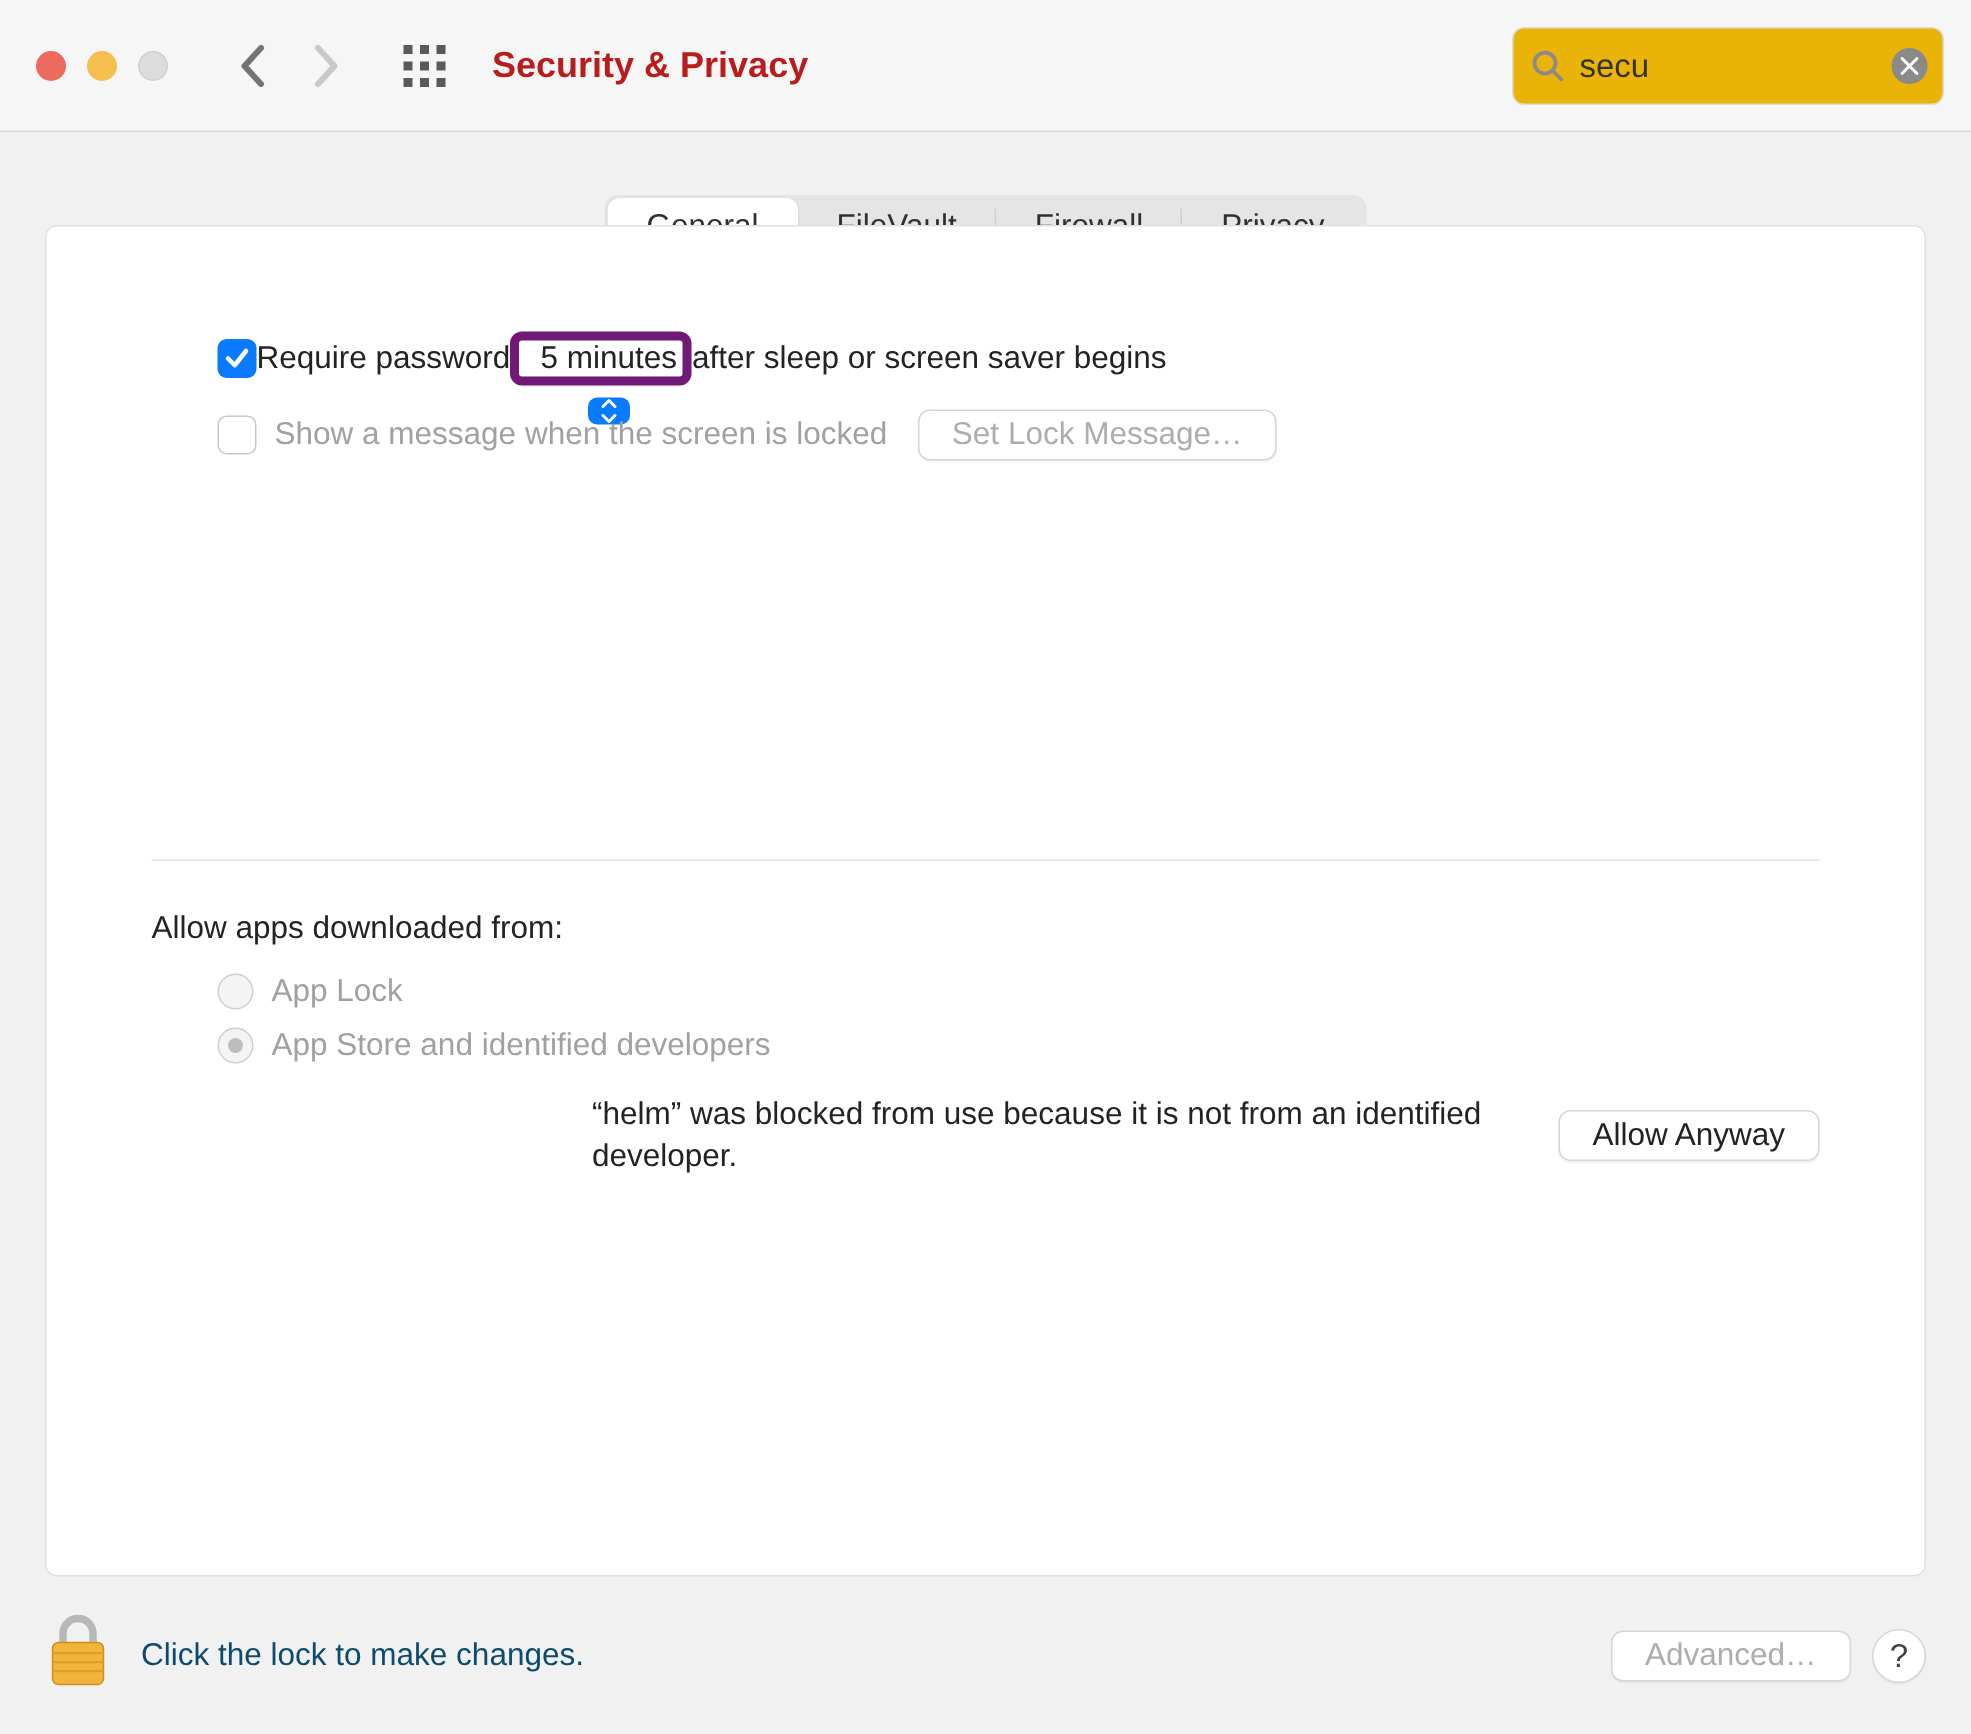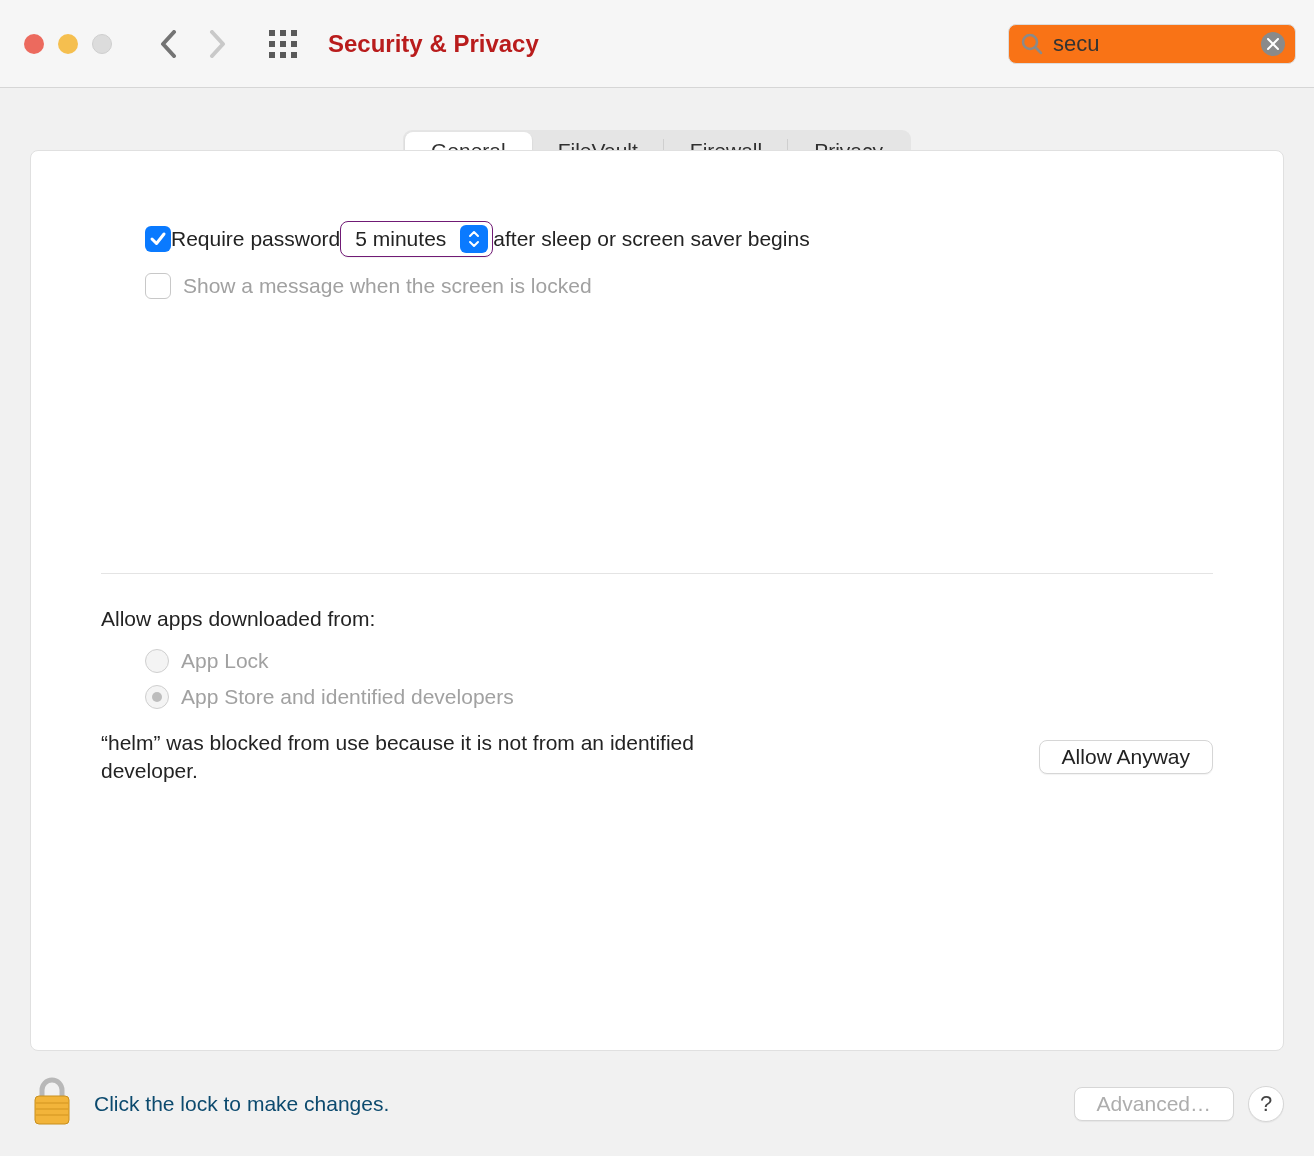--- a/index.html
+++ b/index.html
@@ -53,22 +53,22 @@
     .title {
       font-size: 24px;
       font-weight: 700;
       color: #b91c1c;
       flex: 0 0 auto;
     }
     .spacer { flex: 1; }
     .search-wrap {
       position: relative;
       width: 288px;
-      height: 40px;
-      background: #f97316;
+      height: 52px;
+      background: #eab308;
       border: 1px solid #dcdcdc;
       border-radius: 8px;
       display: flex;
       align-items: center;
       padding: 0 10px 0 12px;
       justify-content: center;
     }
     .search-wrap svg.mag { flex: 0 0 auto; }
     .search-input {
       border: none;
@@ -177,27 +177,28 @@
     }
     .checkbox.unchecked {
       background: #fff;
       border: 1px solid #c8c8c8;
     }
     .checkbox svg { display: block; }
 
     .select {
       display: flex;
       align-items: center;
-      border: 1px solid #701a75;
+      border: 6px solid #701a75;
       border-radius: 8px;
       height: 36px;
       padding-left: 14px;
       padding-right: 4px;
       box-shadow: 0 1px 1px rgba(0,0,0,.05);
       gap: 14px;
+      flex-direction: column;
     }
     .select-arrows {
       width: 28px;
       height: 28px;
       background: #0a7aff;
       border-radius: 6px;
       display: flex;
       flex-direction: column;
       align-items: center;
       justify-content: center;
@@ -232,21 +233,21 @@
       content: "";
       width: 10px;
       height: 10px;
       border-radius: 50%;
       background: #bdbdbd;
     }
 
     .blocked-row {
       display: flex;
       align-items: center;
-      justify-content: space-between;
+      justify-content: flex-end;
       margin-top: 20px;
       gap: 24px;
     }
     .blocked-msg { font-size: 21px; color: #232323; line-height: 1.35; max-width: 620px; }
 
     
     .footer {
       position: absolute;
       left: 0;
       right: 0;
@@ -356,20 +357,21 @@
             <polyline points="2,2 6,6 10,2" fill="none" stroke="#fff" stroke-width="2" stroke-linecap="round" stroke-linejoin="round"></polyline>
           </svg>
       </div>
     </div>
     <span>after sleep or screen saver begins</span>
   </div>
 
   <div class="row row3">
     <div class="checkbox unchecked"></div>
     <span>Show a message when the screen is locked</span>
+    <button class="btn disabled" style="margin-left:8px;">Set Lock Message…</button>
   </div>
 
   <hr class="divider">
 
   <div class="section2">
     <div class="sec-title">Allow apps downloaded from:</div>
     <div class="radio-row">
       <div class="radio"></div>
       <span>App Lock</span>
     </div>

